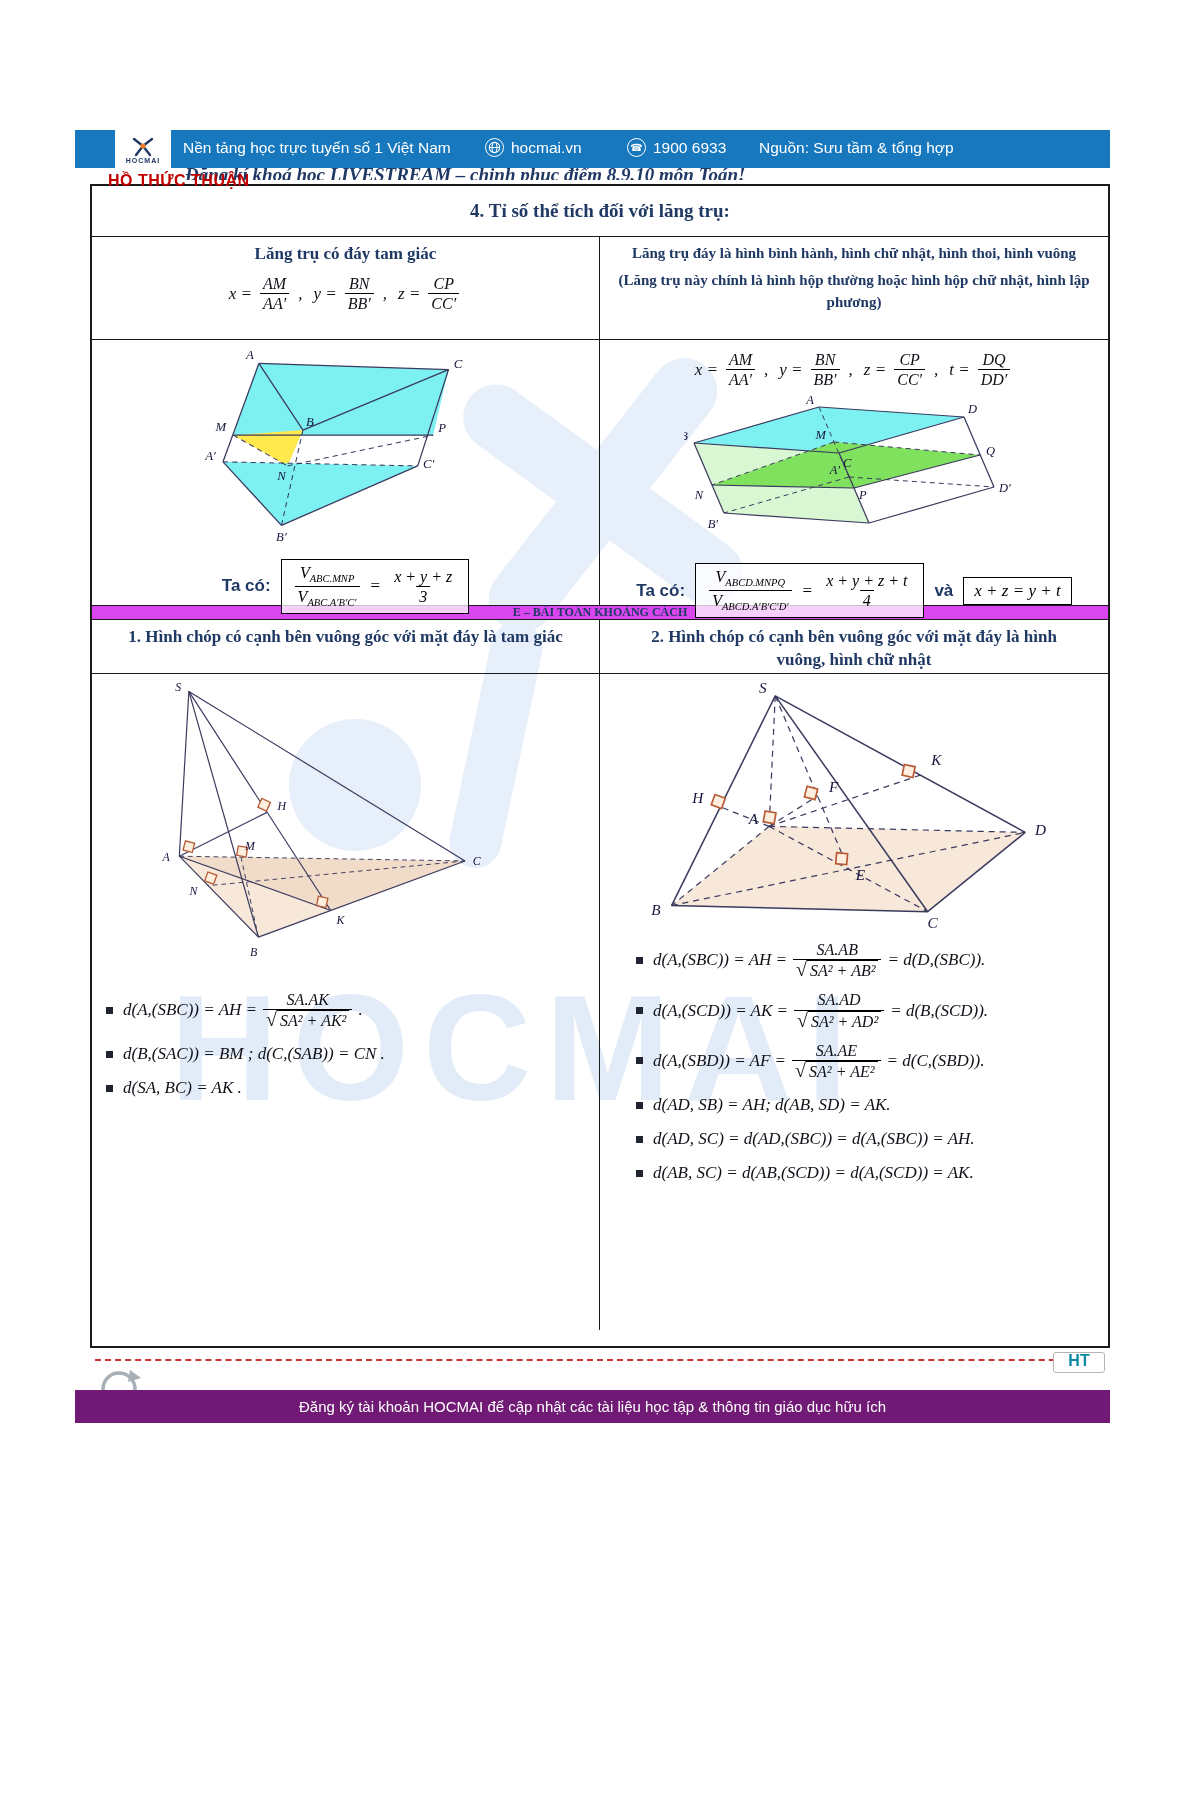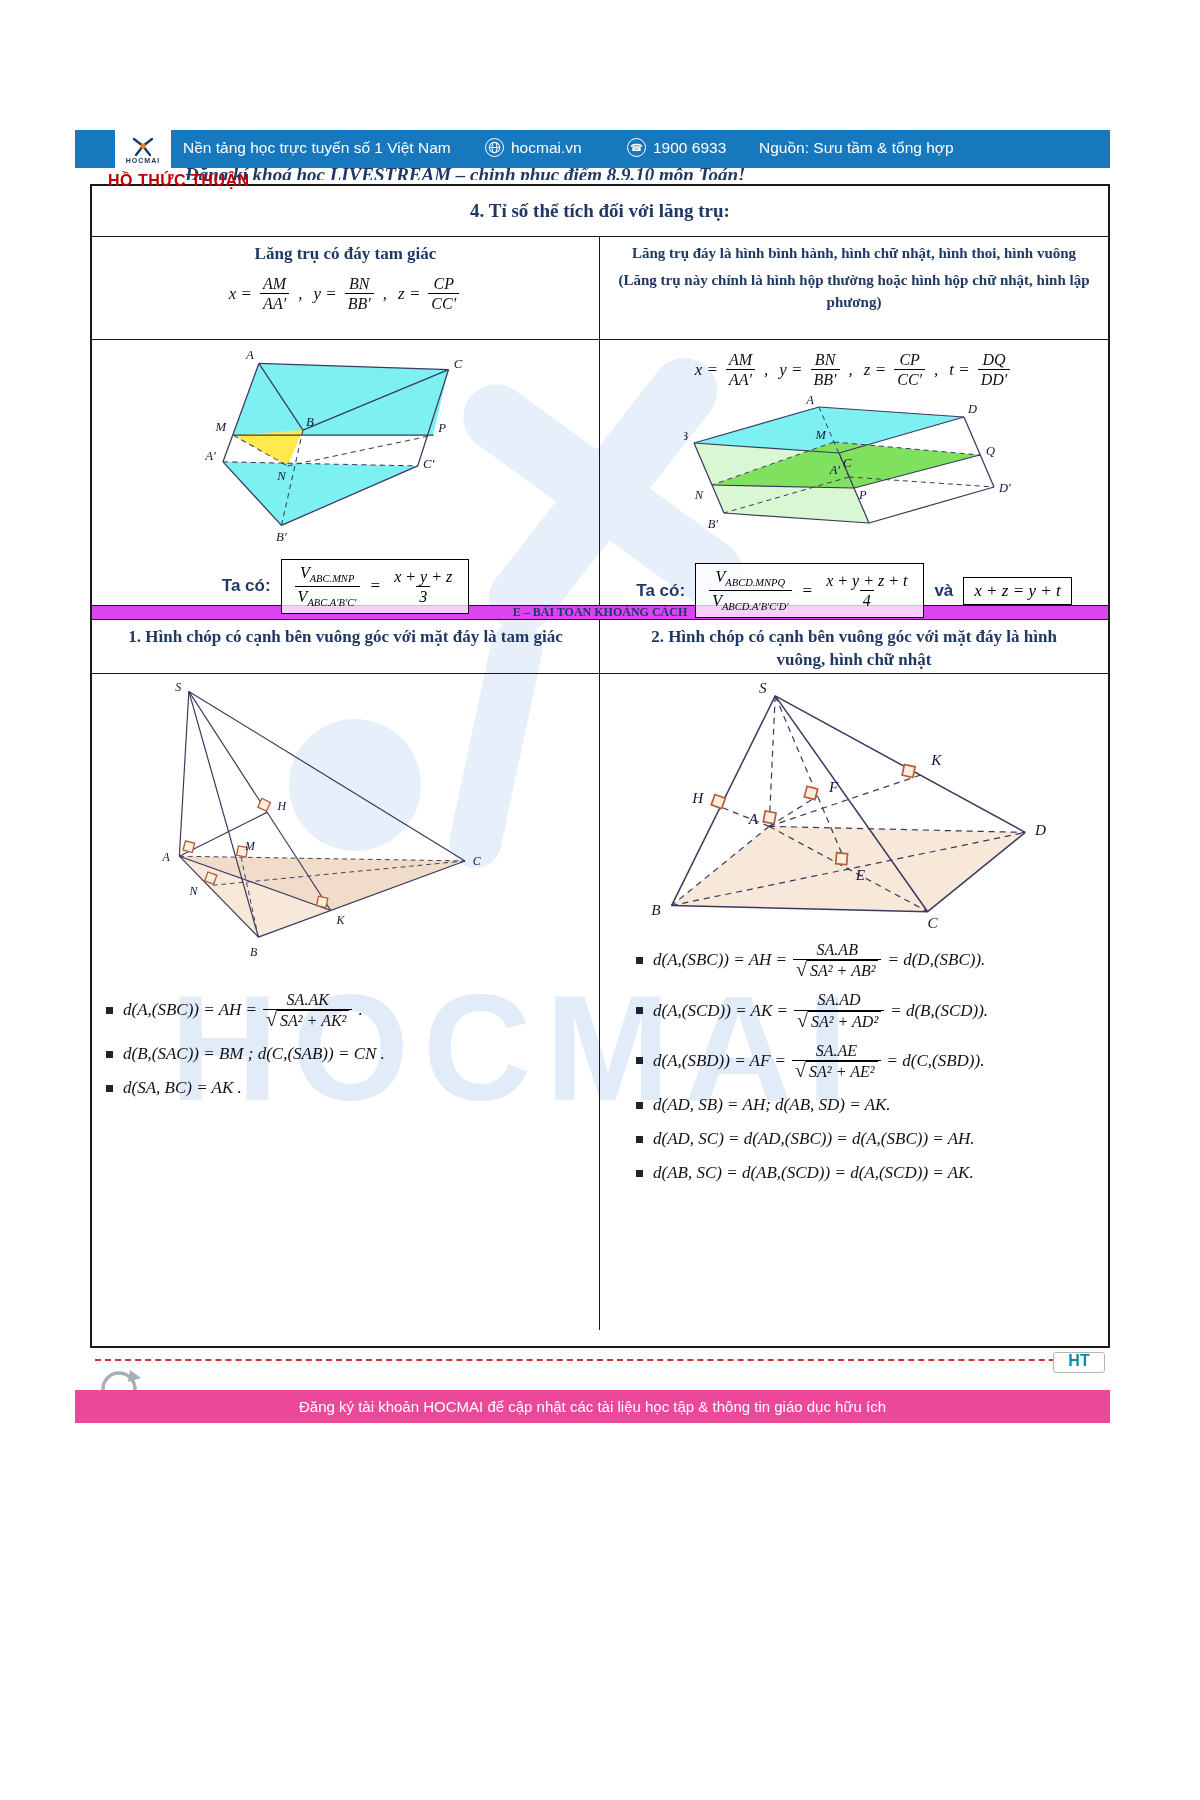--- a/index.html
+++ b/index.html
@@ -80,21 +80,21 @@
 
   
   svg .lbl { font:italic 12.5px "Liberation Serif", serif; fill:#14143c; }
   svg .s { stroke:#3a3a5e; stroke-width:1.25; fill:none; }
   svg .d { stroke:#3a3a5e; stroke-width:1; fill:none; stroke-dasharray:5 4; }
   svg .ra { stroke:#b85c38; stroke-width:1.4; fill:#fdeede; }
   .diagram { display:block; margin:6px auto 0 auto; }
 
   
   .dashed-sep { position:absolute; left:95px; top:1359px; width:1010px; border-top:2.5px dashed #cc3333; z-index:2; }
-  .footerbar { position:absolute; left:75px; top:1390px; width:1035px; height:33px; background:#ec4899;
+  .footerbar { position:absolute; left:75px; top:1390px; width:1035px; height:33px; background:#701a75;
                color:#fff; font-family:"Liberation Sans", sans-serif; font-size:15px;
                display:flex; align-items:center; justify-content:center; z-index:5; }
   .refresh { position:absolute; left:96px; top:1366px; z-index:1; }
   .ht-badge { position:absolute; left:1053px; top:1352px; width:52px; height:21px; background:#fff;
               border:1px solid #b5b5b5; border-radius:3px; z-index:2;
               display:flex; flex-direction:column; align-items:center; justify-content:center; }
   .ht-badge .t { font-family:"Liberation Sans", sans-serif; font-weight:bold; font-size:16px; color:#0a8aa0; line-height:1; }
   .ht-badge .bar { width:30px; height:4px; background:#f08c1e; margin-top:3px; }
 </style>
 </head>

